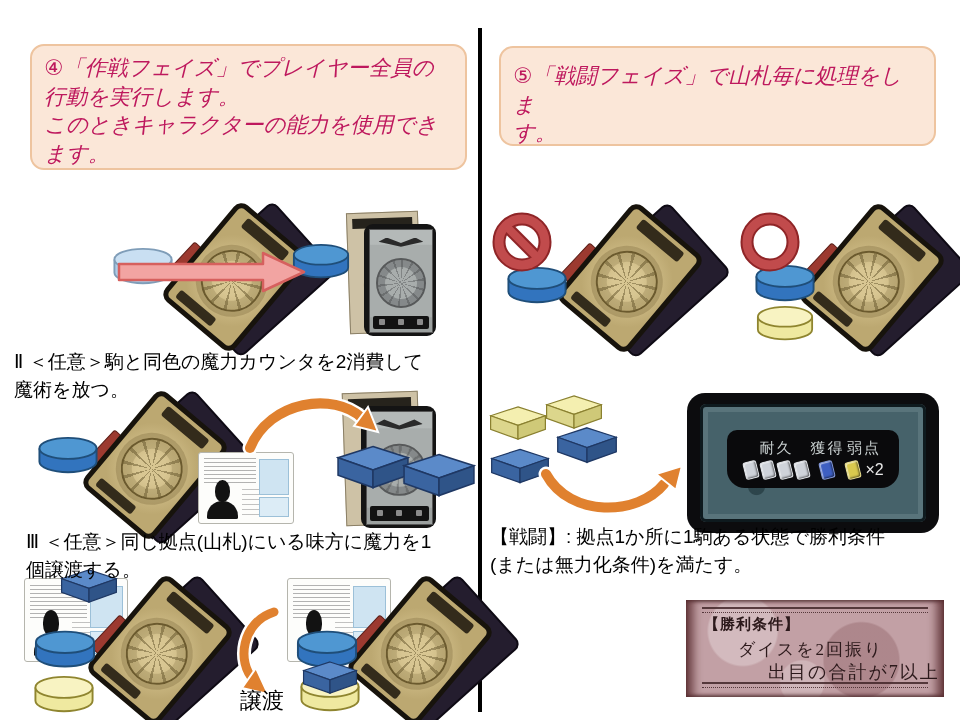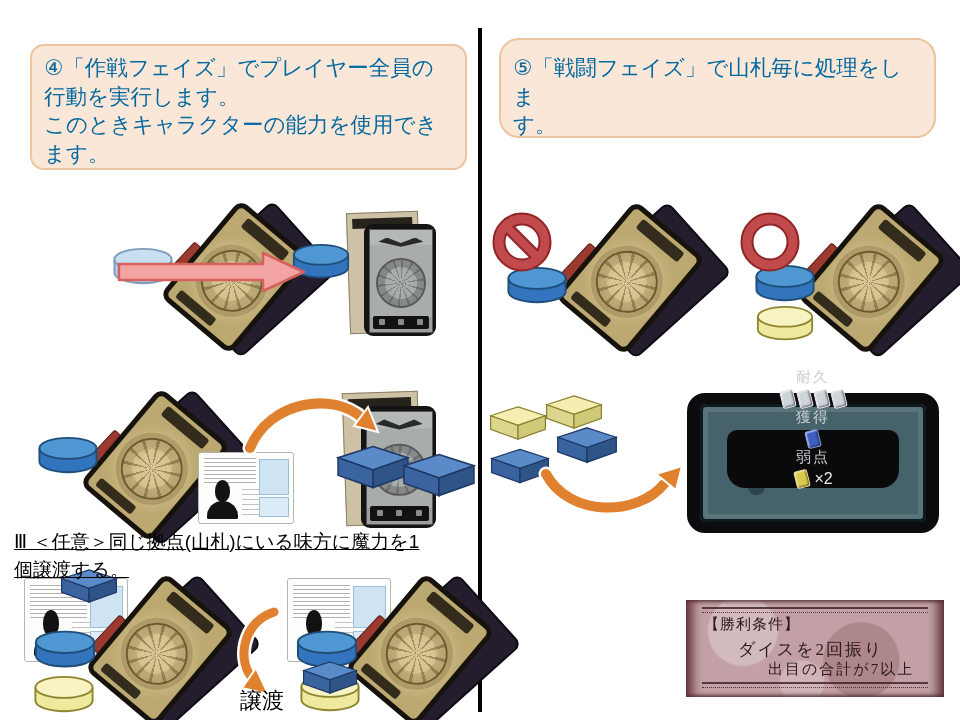--- a/index.html
+++ b/index.html
@@ -5,29 +5,29 @@
   html,body{margin:0;padding:0;background:#fff;}
   .slide{position:relative;width:960px;height:720px;background:#ffffff;overflow:hidden;
          font-family:"Liberation Sans","DejaVu Sans",sans-serif;color:#000;}
 
   
   .divider{position:absolute;left:478px;top:28px;width:4px;height:684px;background:#000;}
 
   
   .callout{position:absolute;background:#FBE7D8;border:2px solid #EEC49F;border-radius:14px;
            box-sizing:border-box;padding:8px 12px;font-size:21.5px;line-height:1.33;
-           color:#0369a1;white-space:pre-line;}
+           color:#be185d;white-space:pre-line;font-style:italic;}
   .callout-left{left:30px;top:44px;width:437px;height:126px;}
-  .callout-right{left:499px;top:38px;width:437px;height:100px;padding-top:14px;border-radius:20px;}
+  .callout-right{left:499px;top:46px;width:437px;height:100px;padding-top:14px;}
 
   
   .heading{position:absolute;font-size:19px;line-height:1.45;color:#000;white-space:pre-line;z-index:4;}
   .h-step1{left:18px;top:183px;width:456px;}
   .h-step2{left:14px;top:348px;width:458px;}
-  .h-step3{left:14px;top:528px;width:458px;text-decoration:underline;}
+  .h-step3{left:26px;top:528px;width:458px;}
   .h-kousaku{left:492px;top:183px;width:458px;}
   .h-majutsu{left:490px;top:343px;width:458px;}
   .h-sentou{left:490px;top:523px;width:460px;}
 
   
   .disc{position:absolute;z-index:2;}
   .disc-blue .side{fill:#3274BE;stroke:#1F4E79;}
   .disc-blue .top{fill:#4F97D2;stroke:#1F4E79;}
   .disc-lblue .side{fill:#AECDE8;stroke:#7F9DB8;}
   .disc-lblue .top{fill:#C9DFF2;stroke:#7F9DB8;}
@@ -100,22 +100,22 @@
   .labeltext{position:absolute;z-index:4;color:#000;}
 
   
   .enemy-card{position:absolute;left:687px;top:393px;width:252px;height:140px;background:#0C0C0E;
               border-radius:18px;z-index:1;}
   .enemy-inner{position:absolute;inset:11px 13px;background:#46626A;border-radius:6px;
                box-shadow:inset 0 0 0 3px #0E1A1E, inset 0 0 0 8px rgba(160,180,185,.22);
                background-image:radial-gradient(circle at 25% 70%,rgba(20,40,45,.5) 0 8px,transparent 9px),
                                 radial-gradient(circle at 80% 30%,rgba(20,40,45,.4) 0 7px,transparent 8px);}
   .enemy-statbar{position:absolute;left:27px;right:27px;top:26px;height:58px;background:#0A0A0C;
-                 border-radius:10px 10px 18px 18px;display:flex;align-items:center;justify-content:flex-end;
-                 padding:0 1px;flex-direction:column;}
+                 border-radius:10px 10px 18px 18px;display:flex;align-items:center;justify-content:center;
+                 padding:0 1px;}
   .stat-col{display:flex;flex-direction:column;align-items:center;gap:3px;}
   .stat-label{color:#C8CFCF;font-size:15px;letter-spacing:2px;}
   .gemrow{display:flex;align-items:center;}
   .gem{display:inline-block;width:12px;height:16px;border-radius:3px;border:1px solid rgba(255,255,255,.35);
        transform:rotate(-14deg);margin:0 1.5px;
        box-shadow:inset 1px 1px 1px rgba(255,255,255,.6), inset -1px -1px 2px rgba(0,0,0,.55);}
   .gem-white{background:#CFD3DA;}
   .gem-blue{background:#3E5FC2;}
   .gem-yellow{background:#D9C94E;}
   .mult{color:#E8E8E8;font-size:16px;margin-left:4px;}
@@ -123,23 +123,23 @@
   
   .victory-card{position:absolute;left:686px;top:600px;width:258px;height:97px;background:#C2A0A5;
                 font-family:"Liberation Serif","DejaVu Serif",serif;color:#2C191B;z-index:1;
                 background-image:radial-gradient(circle at 22% 32%,rgba(255,255,255,.28) 0 16%,transparent 17%),
                                  radial-gradient(circle at 68% 62%,rgba(120,70,75,.28) 0 20%,transparent 21%),
                                  radial-gradient(circle at 45% 85%,rgba(255,255,255,.22) 0 13%,transparent 14%);
                 box-shadow:inset 11px 0 10px -4px rgba(88,42,46,.85), inset -11px 0 10px -4px rgba(88,42,46,.85),
                            inset 0 2px 3px rgba(60,30,33,.6), inset 0 -2px 3px rgba(60,30,33,.6);}
   .vc-orn{position:absolute;left:16px;right:16px;height:3px;border-top:2px solid #432629;border-bottom:1px dotted #432629;opacity:.85;}
   .vc-orn-t{top:7px;} .vc-orn-b{bottom:9px;}
-  .vc-title{position:absolute;left:18px;top:15px;font-size:15px;font-weight:normal;letter-spacing:1px;}
+  .vc-title{position:absolute;left:18px;top:15px;font-size:15px;font-weight:bold;letter-spacing:1px;}
   .vc-l1{position:absolute;left:52px;top:38px;font-size:17px;letter-spacing:2px;}
-  .vc-l2{position:absolute;left:82px;top:60px;font-size:15px;letter-spacing:2px;}
+  .vc-l2{position:absolute;left:82px;top:60px;font-size:18px;letter-spacing:2px;}
 
   .annotation{position:absolute;left:550px;top:446px;font-size:17px;z-index:4;}
   .transfer{position:absolute;left:240px;top:686px;font-size:22px;z-index:4;}
 </style>
 </head>
 <body>
 
 <div class="slide">
 
   <div class="divider"></div>
@@ -182,20 +182,22 @@
         <div class="dk-circle"></div>
         <div class="dk-statbar">
             <i></i>
             <i></i>
             <i></i>
           </div>
       </div>
     </div>
   </div>
 
+  <div class="heading h-step2">Ⅱ ＜任意＞駒と同色の魔力カウンタを2消費して
+魔術を放つ。</div>
 
   <svg class="disc disc-blue" style="left:37px;top:436px;width:62px;height:40px;" viewBox="0 0 64 42">
     <path class="side" d="M2 13 v14 a30 11 0 0 0 60 0 v-14" stroke-width="2"></path>
     <ellipse class="top" cx="32" cy="13" rx="30" ry="11" stroke-width="2"></ellipse>
   </svg>
 
   <div class="gold-wrap" style="left:109px;top:402px;">
     <div class="gold-back"></div>
     <div class="gold-red"></div>
     <div class="gold-front">
@@ -412,20 +414,22 @@
           <span class="stat-label">弱点</span>
           <span class="gemrow">
             <span class="gem gem-yellow"></span>
             <span class="mult">×2</span>
           </span>
         </div>
       </div>
     </div>
   </div>
 
+  <div class="heading h-sentou">【戦闘】: 拠点1か所に1駒ある状態で勝利条件
+(または無力化条件)を満たす。</div>
 
   <div class="victory-card">
     <div class="vc-orn vc-orn-t"></div>
     <div class="vc-title">【勝利条件】</div>
     <div class="vc-l1">ダイスを2回振り</div>
     <div class="vc-l2">出目の合計が7以上</div>
     <div class="vc-orn vc-orn-b"></div>
   </div>
 
 </div>

